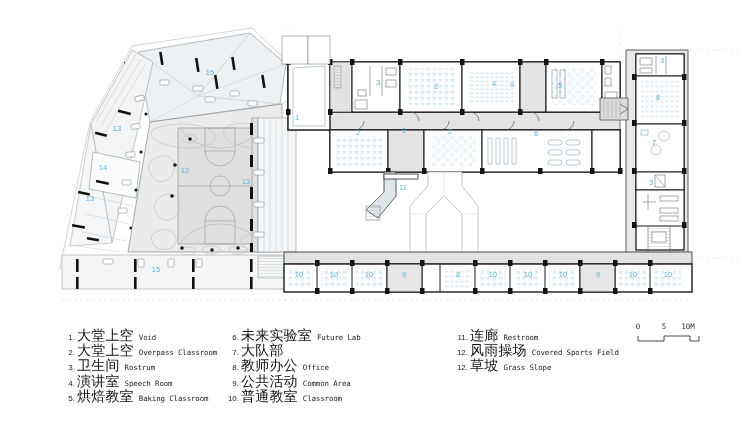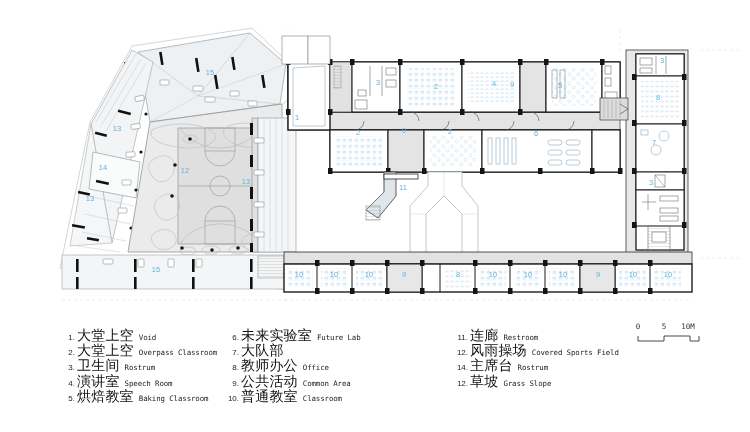--- a/index.html
+++ b/index.html
@@ -658,25 +658,20 @@
         <span class="legend-num">11.</span>
         <span class="legend-cn">连廊</span>
         <span class="legend-en">Restroom</span>
       </div>
       <div class="legend-row">
         <span class="legend-num">12.</span>
         <span class="legend-cn">风雨操场</span>
         <span class="legend-en">Covered Sports Field</span>
       </div>
       <div class="legend-row">
-        <span class="legend-num">14.</span>
-        <span class="legend-cn">主席台</span>
-        <span class="legend-en">Rostrum</span>
-      </div>
-      <div class="legend-row">
         <span class="legend-num">12.</span>
         <span class="legend-cn">草坡</span>
         <span class="legend-en">Grass Slope</span>
       </div>
     </div>
 </div>
 
 <div id="scale-bar">
   <div class="scale-labels">
     <span class="scale-label" id="scale-l0">0</span>

